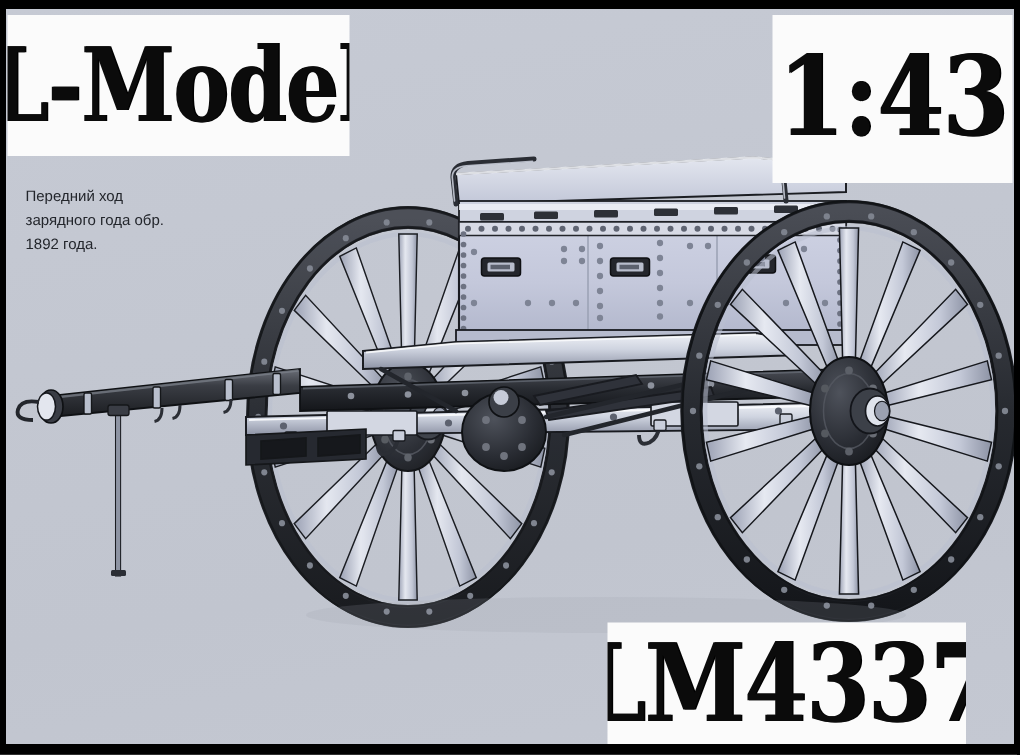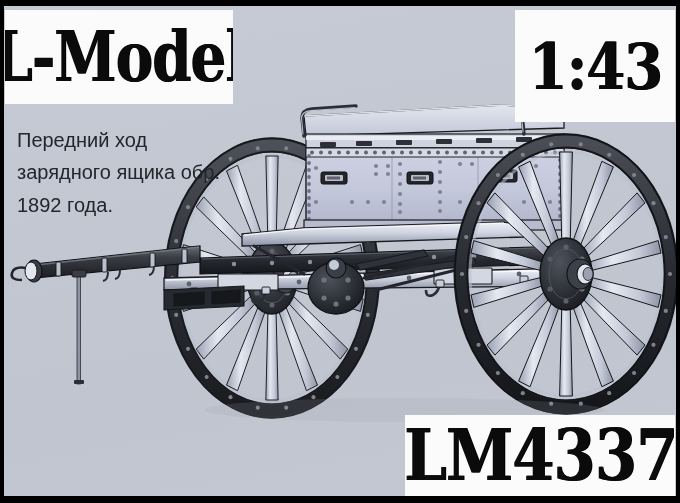--- a/index.html
+++ b/index.html
@@ -28,29 +28,29 @@
     font-family:"DejaVu Serif","Liberation Serif",serif;
     font-weight:700;
     letter-spacing:-1px;
     line-height:1;
     white-space:nowrap;
     overflow:hidden;
   }
   #logo-box{left:1px;top:4px;width:228px;height:94px;font-size:58px;}
   #logo-box span{transform:scaleY(1.18) scaleX(.97);display:inline-block;
     text-shadow:1px 0 0 #000;}
-  #scale-box{left:511px;top:4px;width:160px;height:112px;font-size:56px;}
+  #scale-box{left:511px;top:4px;width:160px;height:112px;font-size:64px;}
   #scale-box span{transform:scaleY(1.15);display:inline-block;text-shadow:1px 0 0 #000;}
-  #code-box{left:401px;top:409px;width:270px;height:81px;font-size:62px;}
+  #code-box{left:401px;top:409px;width:239px;height:81px;font-size:62px;}
   #code-box span{transform:scaleY(1.16) scaleX(.98);display:inline-block;text-shadow:1px 0 0 #000;}
 
   
   #caption{
     position:absolute;left:13px;top:118px;width:215px;
-    font-size:20px;line-height:1.62;color:#23262c;
+    font-size:10px;line-height:1.62;color:#23262c;
     font-family:"Liberation Sans",sans-serif;
   }
   #caption div{white-space:nowrap;}
 
   
   #render{position:absolute;left:0;top:0;width:672px;height:490px;}
 </style>
 </head>
 <body>
 
@@ -419,21 +419,21 @@
         <path d="M160,284 L240,280 L240,300 L160,304 Z" fill="#262930"></path>
         <path d="M170,288 L200,286 L200,298 L170,300 Z" fill="#16181c"></path>
         <path d="M208,286 L236,284 L236,296 L208,298 Z" fill="#16181c"></path>
       </g>
 
       <ellipse cx="400" cy="404" rx="200" ry="12" fill="#9aa0ae" opacity="0.18"></ellipse>
     </svg>
 
     <div id="caption">
       <div>Передний ход</div>
-      <div>зарядного ящика обр.</div>
+      <div>зарядного года обр.</div>
       <div>1892 года.</div>
     </div>
 
     <div id="logo-box" class="label-box">
       <span>L-Model</span>
     </div>
 
     <div id="scale-box" class="label-box">
       <span>1:43</span>
     </div>

